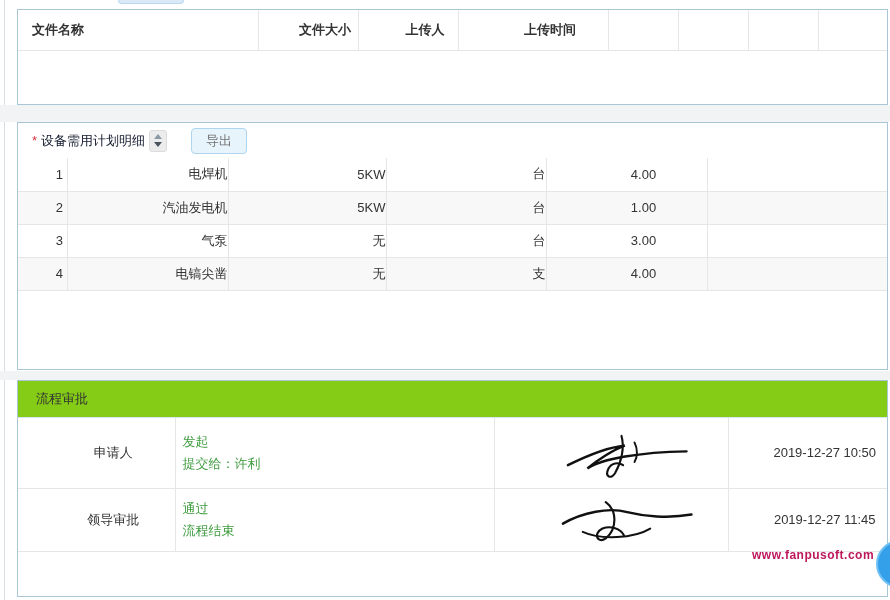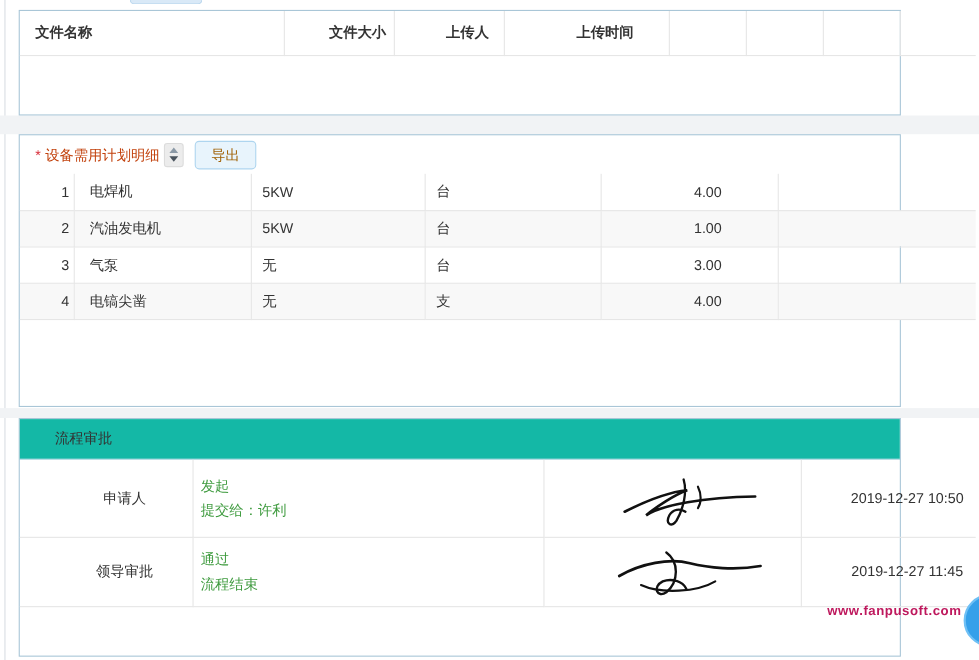--- a/index.html
+++ b/index.html
@@ -17,21 +17,21 @@
   .gap1 { top:105px; height:17px; }
   .gap2 { top:371px; height:9px; }
 
   .partial-button {
     position:absolute; left:118px; top:0; width:66px; height:4px;
     background:#d9e9f7; border:1px solid #bcd8ee; border-top:none;
     border-radius:0 0 4px 4px;
   }
 
   .panel {
-    position:absolute; left:17px; width:802px;
+    position:absolute; left:17px; width:871px;
     background:#fff; border:1px solid #a9c6d7;
   }
   .panel1 { top:9px;  height:96px; }
   .panel2 { top:122px; height:248px; }
   .panel3 { top:380px; height:217px; }
 
   table { border-collapse:collapse; table-layout:fixed; width:869px; }
   th, td {
     font-weight:normal; font-size:13px; color:#333;
     border-right:1px solid #e6e6e6; border-bottom:1px solid #e6e6e6;
@@ -40,47 +40,47 @@
   th:last-child, td:last-child { border-right:none; }
 
   
   .attach-table th { height:40px; text-align:center; font-weight:bold; }
   .attach-table th.col-filename { text-align:left; padding-left:14px; }
   .attach-table td.empty-body { height:54px; border-right:none; border-bottom:none; }
 
   
   .caption-row { height:35px; display:flex; align-items:center; padding-left:14px; }
   .req-star { color:#d9333f; margin-right:4px; font-size:13px; }
-  .caption-label { color:#c2410c; }
+  .caption-label { color:#0f172a; }
   .sort-spinner {
     display:inline-flex; flex-direction:column; align-items:center; justify-content:center;
     width:18px; height:22px; margin-left:4px; background:#ececec;
     border:1px solid #dcdcdc; border-radius:3px; gap:3px;
   }
   .tri-up { width:0; height:0; border-left:4px solid transparent; border-right:4px solid transparent; border-bottom:5px solid #8b99a6; }
   .tri-down { width:0; height:0; border-left:4px solid transparent; border-right:4px solid transparent; border-top:5px solid #4a545e; }
   .export-btn {
-    margin-left:10px; height:26px; padding:0 14px;
-    background:#e8f4fc; color:#a16207; border:1px solid #aed5ef; border-radius:4px;
+    margin-left:24px; height:26px; padding:0 14px;
+    background:#e8f4fc; color:#737373; border:1px solid #aed5ef; border-radius:4px;
     font-size:13px; font-family:Liberation Mono, monospace; cursor:pointer;
     display:inline-flex; align-items:center;
   }
 
   
   .equip-table th { height:33px; text-align:center; }
   .equip-table td { height:33px; }
   .equip-table tr.stripe td { background:#f8f8f8; }
   .td-center { text-align:center; }
-  .td-left { text-align:left; padding-left:10px; }
+  .td-left { text-align:right; padding-left:10px; }
   .equip-table td.col-name { padding-left:14px; }
 
   
   .approval-bar {
-    height:37px; background:#14b8a6; border-bottom:1px solid #d7e4f0;
-    display:flex; align-items:center; padding-left:32px; color:#333;
+    height:37px; background:#84cc16; border-bottom:1px solid #d7e4f0;
+    display:flex; align-items:center; padding-left:18px; color:#333;
   }
   .appr-table th { height:44px; text-align:center; }
   .appr-table td { vertical-align:middle; }
   .row-applicant td { height:70px; }
   .row-leader td { height:63px; }
   .node-cell { text-align:center; }
   .opinion-cell { padding-left:7px;margin-top:44px; }
   .opinion-line { display:block; color:#3f9b3f; line-height:22px; }
   .sign-cell { text-align:center; }
   .sign-cell svg { vertical-align:middle; }

